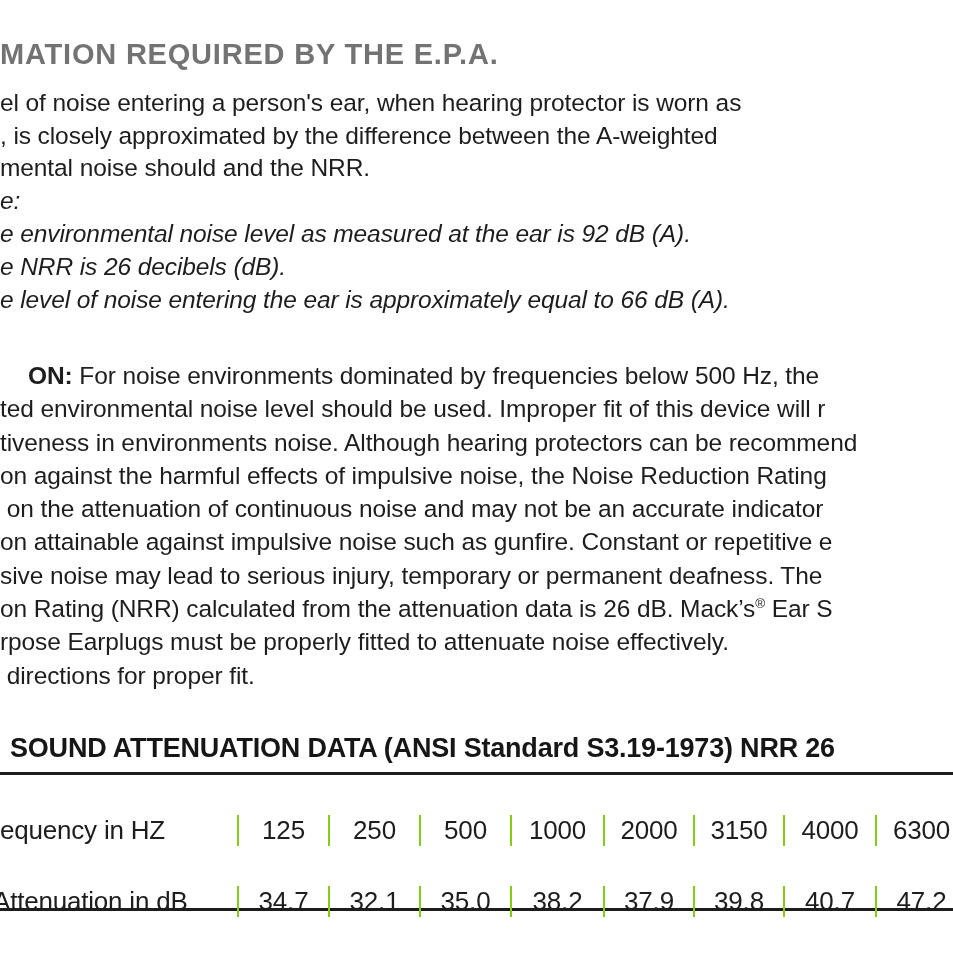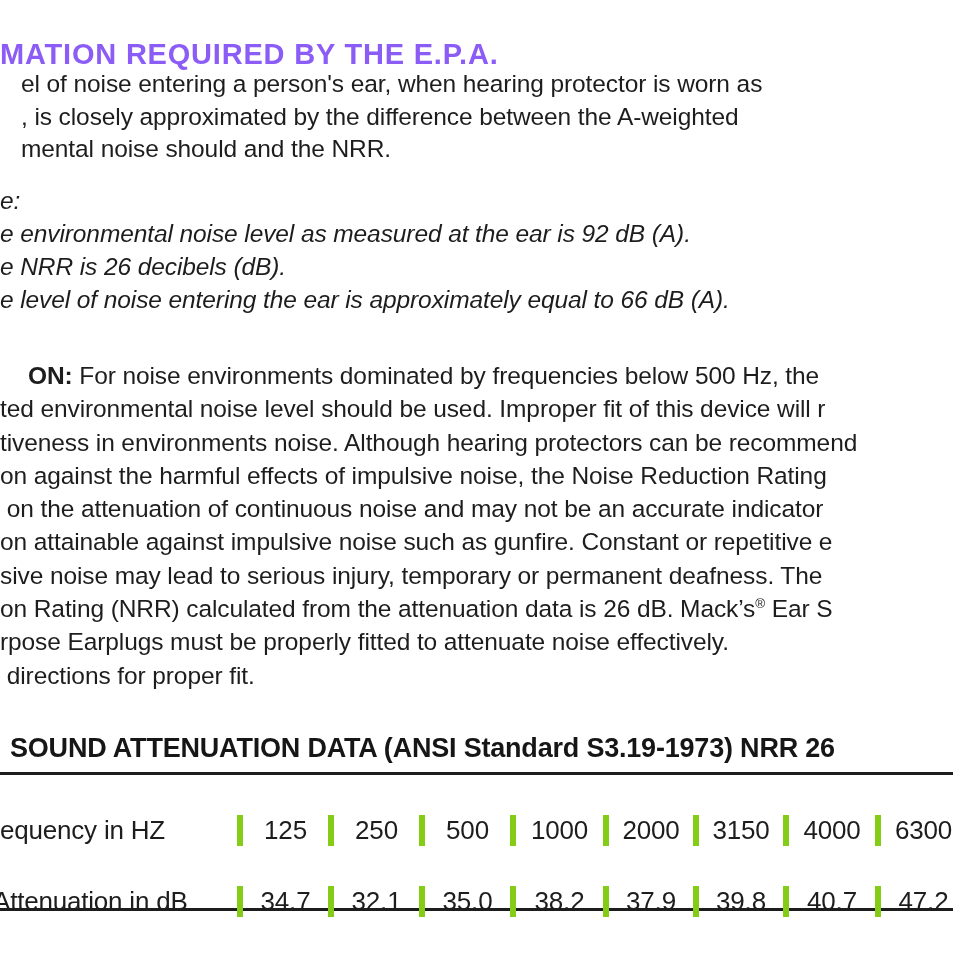--- a/index.html
+++ b/index.html
@@ -9,23 +9,23 @@
     overflow:hidden;
     position:relative;
     font-family:"Liberation Sans", sans-serif;
     color:#1d1d1d;
   }
   .abs{position:absolute;}
   .line{white-space:pre;line-height:32.6px;font-size:24.5px;letter-spacing:-0.1px;}
   .h-epa{
     left:0;top:38px;margin:0;
     font-size:29px;font-weight:bold;letter-spacing:0.8px;
-    white-space:pre;color:#8b5cf6;text-align:center;
+    white-space:pre;color:#737373;text-align:center;
   }
-  .p1{left:0;top:68px;padding-left:21px;}
+  .p1{left:0;top:87px;}
   .example{left:0;top:184px;}
   .example .line{font-style:italic;line-height:33px;}
   .caution{left:0;top:359px;}
   .caution .line{line-height:33.3px;}
   .bold-lead{font-weight:bold;padding-left:28px;}
   sup.reg{font-size:0.55em;vertical-align:super;line-height:0;}
   .t-title{
     left:10px;top:733px;margin:0;
     font-size:27px;font-weight:bold;letter-spacing:-0.2px;
     white-space:pre;color:#161616;
@@ -39,21 +39,21 @@
     display:grid;
     grid-template-columns:237px 91px 91px 91px 93px 90px 90px 92px 91px;
     grid-auto-rows:1fr;
   }
   .att-table .cell{
     display:flex;align-items:center;
     font-size:26px;letter-spacing:-0.2px;
     box-sizing:border-box;
     margin-top:40px;
   }
-  .att-table .cell:not(:nth-child(9n+1)){border-left:6px solid #84cc16;}
+  .att-table .cell:not(:nth-child(9n+1)){border-left:2px solid #84cc16;}
   .att-table .num{justify-content:center;}
   .att-table .lbl{justify-content:flex-start;white-space:pre;}
   .clip-a{margin-left:-7px;}
 </style>
 </head>
 <body>
 
 <h1 class="abs h-epa">MATION REQUIRED BY THE E.P.A.</h1>
 
 <div class="abs p1">

